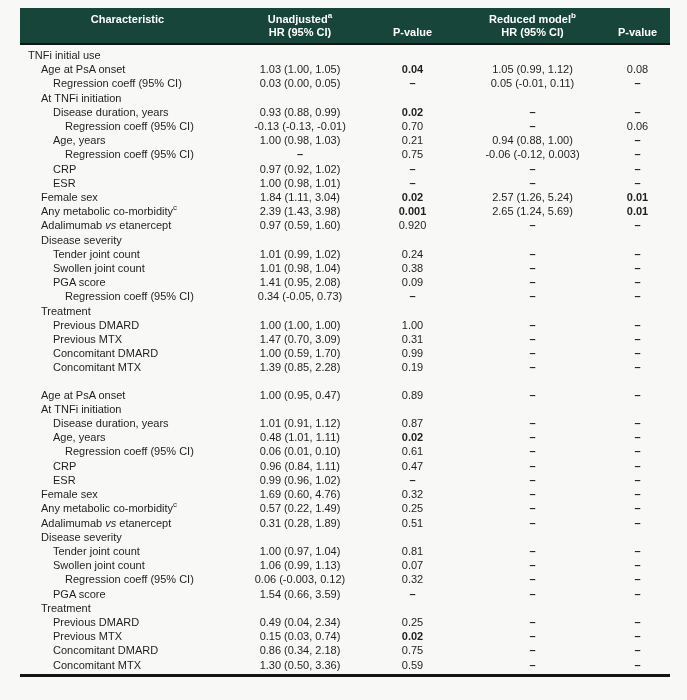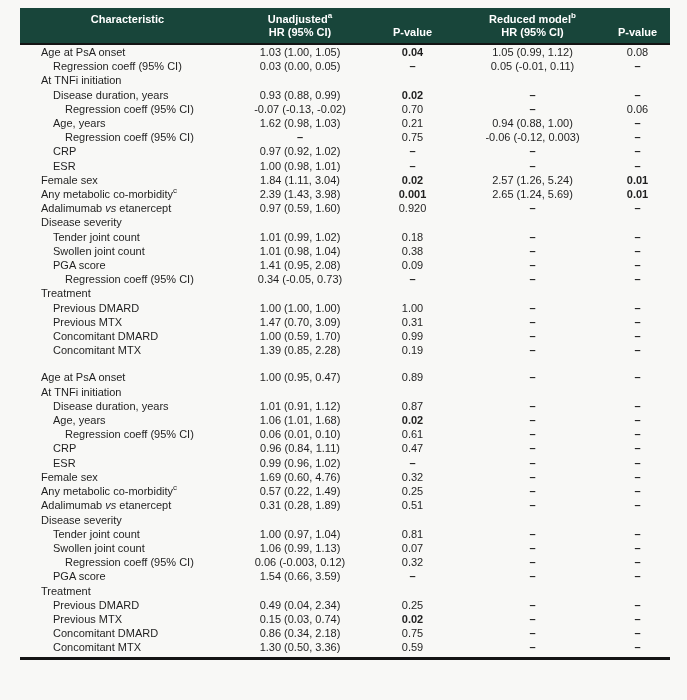--- a/index.html
+++ b/index.html
@@ -71,20 +71,27 @@
           <span class="l1"><span>Reduced model</span><sup>b</sup></span>
           <span class="l2">HR (95% CI)</span>
         </th>
         <th>
           <span class="l1"><span></span></span>
           <span class="l2">P-value</span>
         </th>
       </tr>
     </thead>
     <tbody>
+        <tr class="first">
+          <td class="char ind0">TNFi initial use</td>
+          <td class="val"></td>
+          <td class="val"></td>
+          <td class="val"></td>
+          <td class="val"></td>
+        </tr>
         <tr>
           <td class="char ind1">Age at PsA onset</td>
           <td class="val">1.03 (1.00, 1.05)</td>
           <td class="val b">0.04</td>
           <td class="val">1.05 (0.99, 1.12)</td>
           <td class="val">0.08</td>
         </tr>
         <tr>
           <td class="char ind2">Regression coeff (95% CI)</td>
           <td class="val">0.03 (0.00, 0.05)</td>
@@ -101,28 +108,28 @@
         </tr>
         <tr>
           <td class="char ind2">Disease duration, years</td>
           <td class="val">0.93 (0.88, 0.99)</td>
           <td class="val b">0.02</td>
           <td class="val b">–</td>
           <td class="val b">–</td>
         </tr>
         <tr>
           <td class="char ind3">Regression coeff (95% CI)</td>
-          <td class="val">-0.07 (-0.13, -0.02)</td>
+          <td class="val">-0.13 (-0.13, -0.01)</td>
           <td class="val">0.70</td>
           <td class="val b">–</td>
           <td class="val">0.06</td>
         </tr>
         <tr>
           <td class="char ind2">Age, years</td>
-          <td class="val">1.62 (0.98, 1.03)</td>
+          <td class="val">1.00 (0.98, 1.03)</td>
           <td class="val">0.21</td>
           <td class="val">0.94 (0.88, 1.00)</td>
           <td class="val b">–</td>
         </tr>
         <tr>
           <td class="char ind3">Regression coeff (95% CI)</td>
           <td class="val b">–</td>
           <td class="val">0.75</td>
           <td class="val">-0.06 (-0.12, 0.003)</td>
           <td class="val b">–</td>
@@ -165,21 +172,21 @@
         <tr>
           <td class="char ind1">Disease severity</td>
           <td class="val"></td>
           <td class="val"></td>
           <td class="val"></td>
           <td class="val"></td>
         </tr>
         <tr>
           <td class="char ind2">Tender joint count</td>
           <td class="val">1.01 (0.99, 1.02)</td>
-          <td class="val">0.18</td>
+          <td class="val">0.24</td>
           <td class="val b">–</td>
           <td class="val b">–</td>
         </tr>
         <tr>
           <td class="char ind2">Swollen joint count</td>
           <td class="val">1.01 (0.98, 1.04)</td>
           <td class="val">0.38</td>
           <td class="val b">–</td>
           <td class="val b">–</td>
         </tr>
@@ -251,21 +258,21 @@
         </tr>
         <tr>
           <td class="char ind2">Disease duration, years</td>
           <td class="val">1.01 (0.91, 1.12)</td>
           <td class="val">0.87</td>
           <td class="val b">–</td>
           <td class="val b">–</td>
         </tr>
         <tr>
           <td class="char ind2">Age, years</td>
-          <td class="val">1.06 (1.01, 1.68)</td>
+          <td class="val">0.48 (1.01, 1.11)</td>
           <td class="val b">0.02</td>
           <td class="val b">–</td>
           <td class="val b">–</td>
         </tr>
         <tr>
           <td class="char ind3">Regression coeff (95% CI)</td>
           <td class="val">0.06 (0.01, 0.10)</td>
           <td class="val">0.61</td>
           <td class="val b">–</td>
           <td class="val b">–</td>

